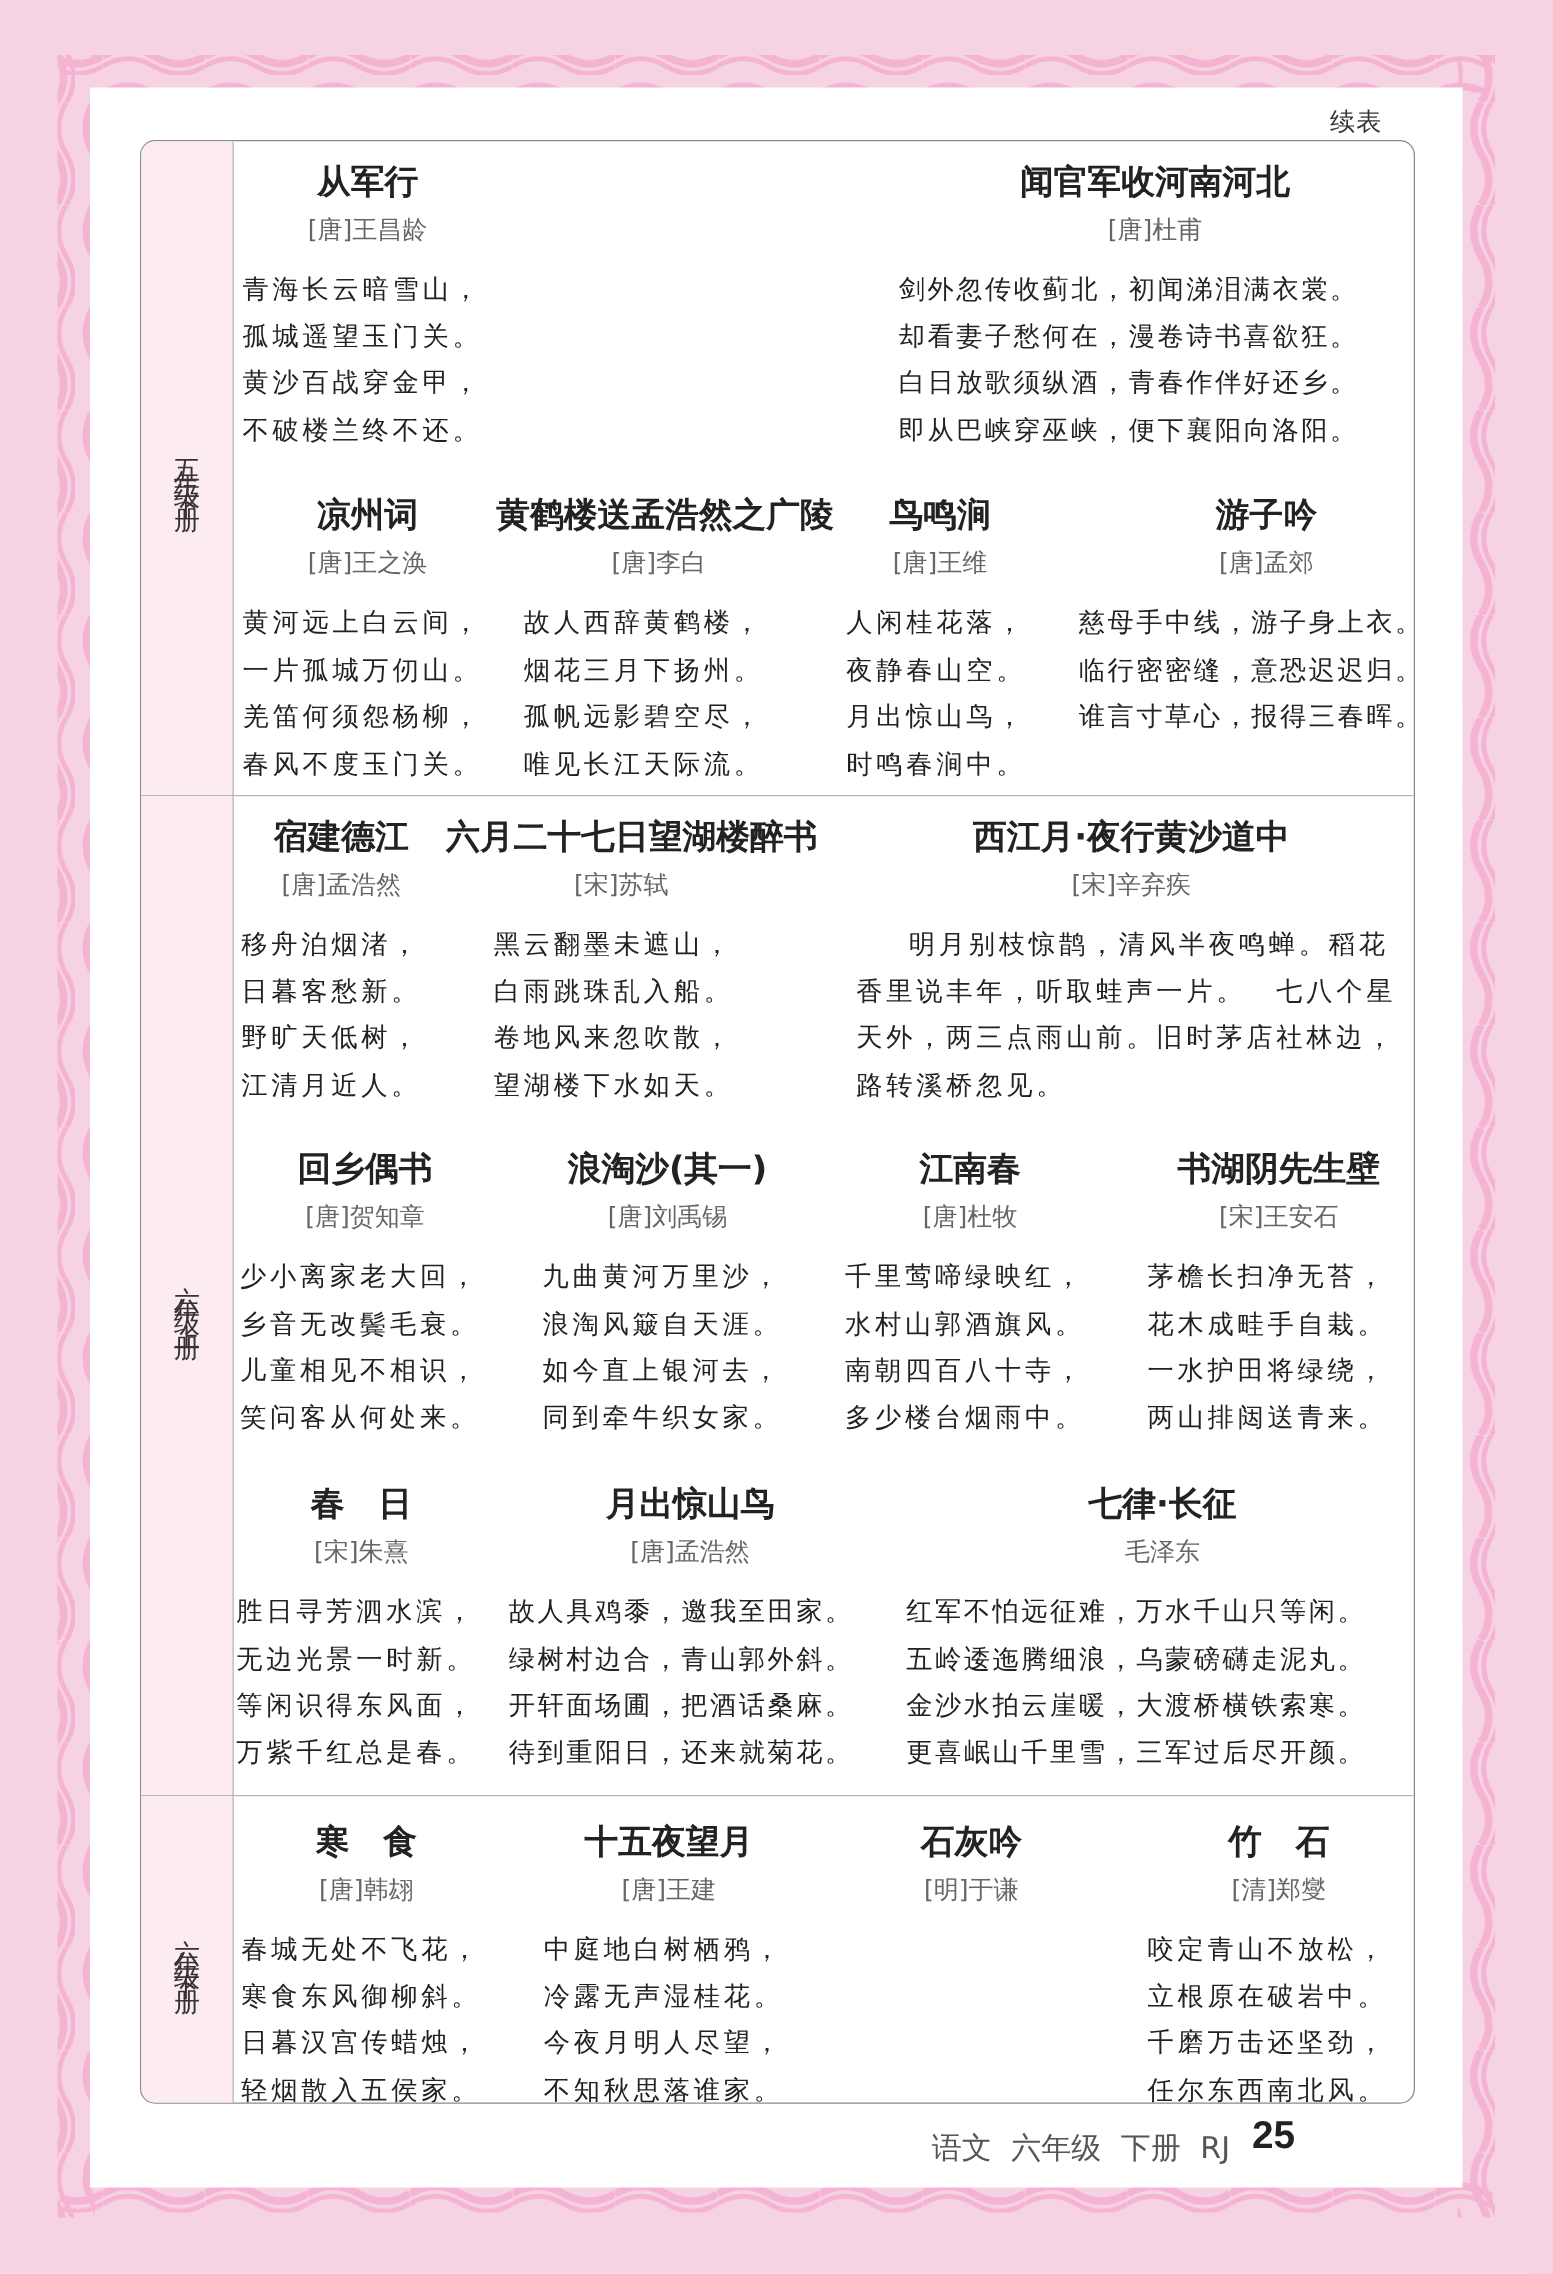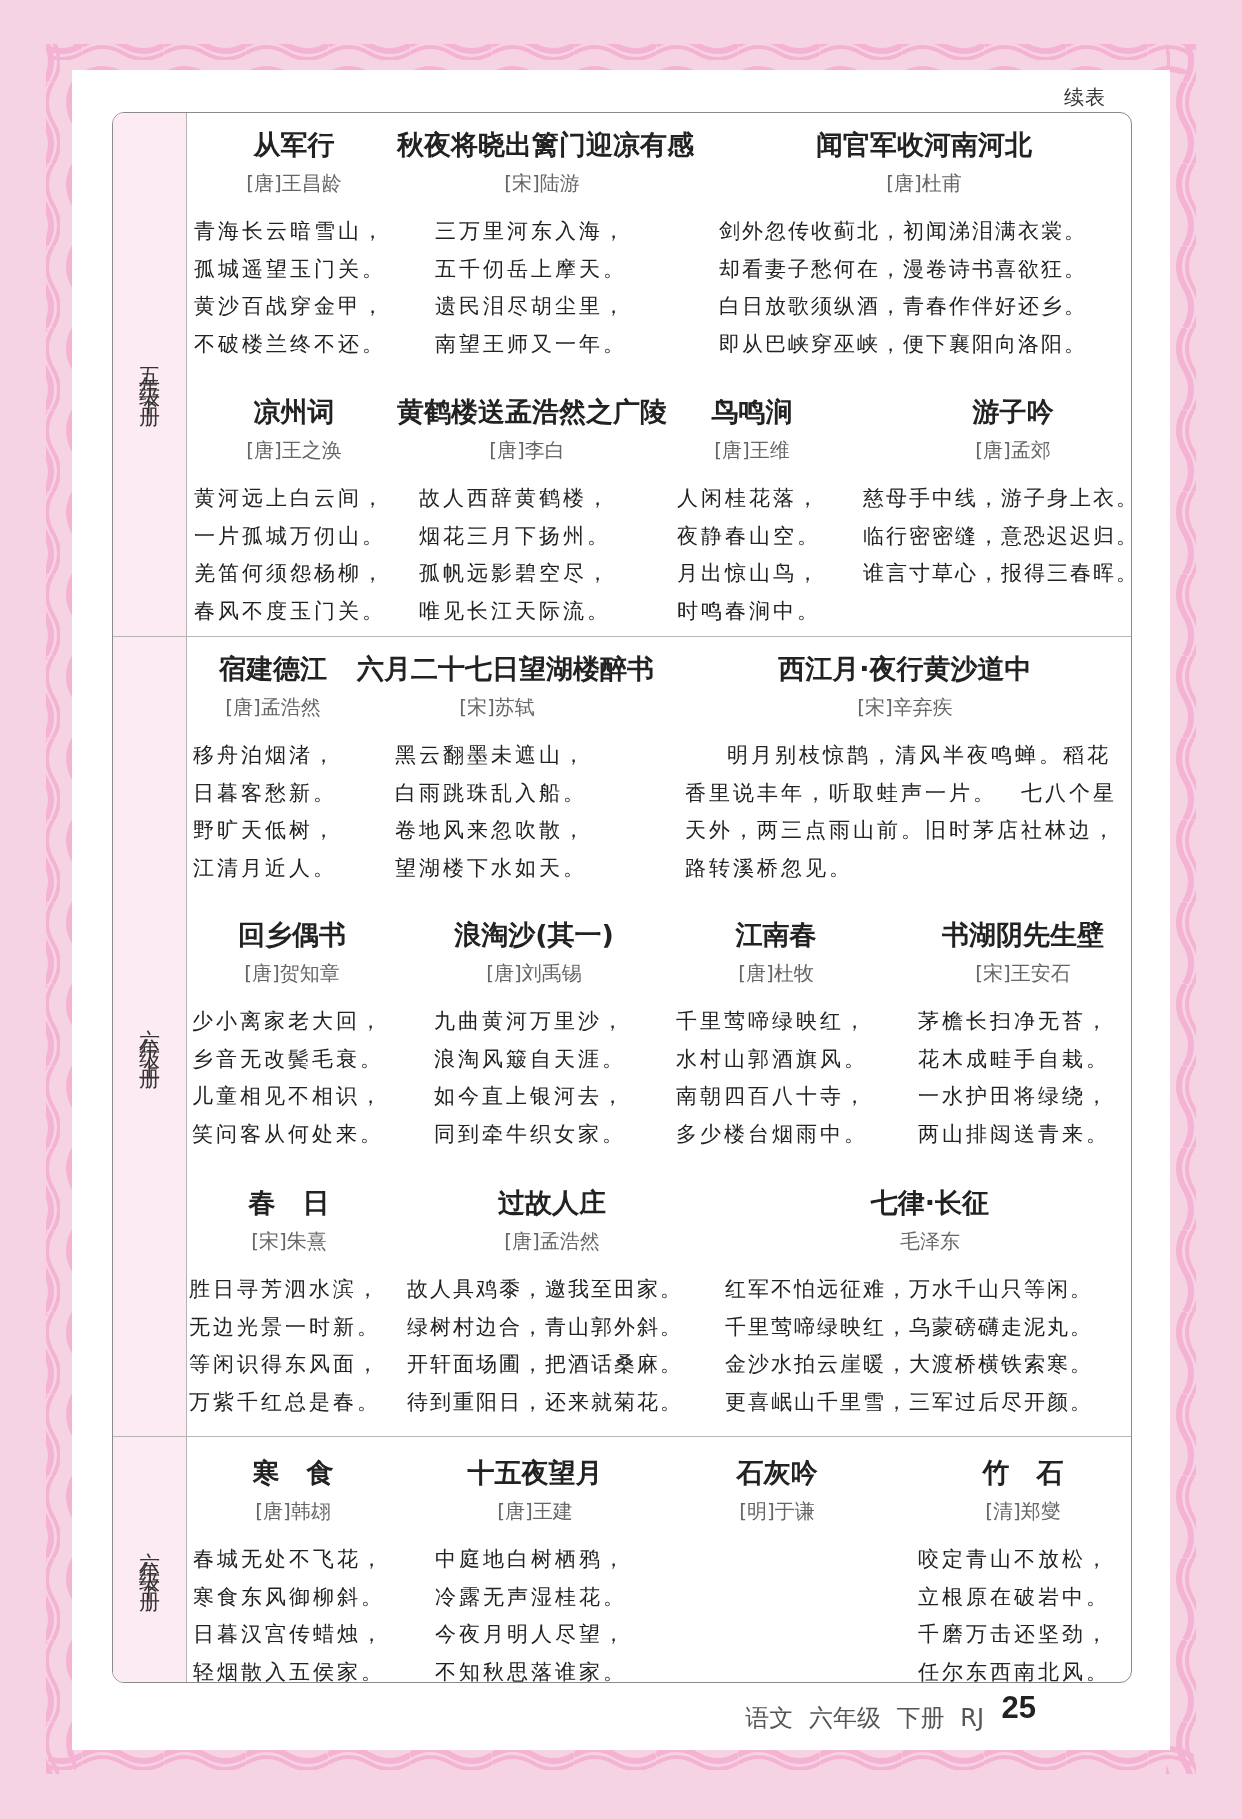--- a/index.html
+++ b/index.html
@@ -98,30 +98,20 @@
       <div class="poem" style="left:7px; top:14px; width:200px;">
         <div class="title">从军行</div>
         <div class="author">[唐]王昌龄</div>
         <div class="lines">
           <div class="line">青海长云暗雪山，</div>
           <div class="line">孤城遥望玉门关。</div>
           <div class="line">黄沙百战穿金甲，</div>
           <div class="line">不破楼兰终不还。</div>
         </div>
       </div>
-      <div class="poem" style="left:210px; top:14px; width:290px;">
-        <div class="title">秋夜将晓出篱门迎凉有感</div>
-        <div class="author">[宋]陆游</div>
-        <div class="lines" style="padding-left:38px;">
-          <div class="line">三万里河东入海，</div>
-          <div class="line">五千仞岳上摩天。</div>
-          <div class="line">遗民泪尽胡尘里，</div>
-          <div class="line">南望王师又一年。</div>
-        </div>
-      </div>
       <div class="poem" style="left:532px; top:14px; width:410px;">
         <div class="title">闻官军收河南河北</div>
         <div class="author">[唐]杜甫</div>
         <div class="lines">
           <div class="line" style="letter-spacing:2px;">剑外忽传收蓟北，初闻涕泪满衣裳。</div>
           <div class="line" style="letter-spacing:2px;">却看妻子愁何在，漫卷诗书喜欲狂。</div>
           <div class="line" style="letter-spacing:2px;">白日放歌须纵酒，青春作伴好还乡。</div>
           <div class="line" style="letter-spacing:2px;">即从巴峡穿巫峡，便下襄阳向洛阳。</div>
         </div>
       </div>
@@ -247,35 +237,35 @@
         <div class="title">春　日</div>
         <div class="author">[宋]朱熹</div>
         <div class="lines">
           <div class="line">胜日寻芳泗水滨，</div>
           <div class="line">无边光景一时新。</div>
           <div class="line">等闲识得东风面，</div>
           <div class="line">万紫千红总是春。</div>
         </div>
       </div>
       <div class="poem" style="left:220px; top:548px; width:290px;">
-        <div class="title">过故人庄</div>
+        <div class="title">月出惊山鸟</div>
         <div class="author">[唐]孟浩然</div>
         <div class="lines">
           <div class="line" style="letter-spacing:2px;">故人具鸡黍，邀我至田家。</div>
           <div class="line" style="letter-spacing:2px;">绿树村边合，青山郭外斜。</div>
           <div class="line" style="letter-spacing:2px;">开轩面场圃，把酒话桑麻。</div>
           <div class="line" style="letter-spacing:2px;">待到重阳日，还来就菊花。</div>
         </div>
       </div>
       <div class="poem" style="left:538px; top:548px; width:410px;">
         <div class="title">七律·长征</div>
         <div class="author">毛泽东</div>
         <div class="lines">
           <div class="line" style="letter-spacing:2px;">红军不怕远征难，万水千山只等闲。</div>
-          <div class="line" style="letter-spacing:2px;">千里莺啼绿映红，乌蒙磅礴走泥丸。</div>
+          <div class="line" style="letter-spacing:2px;">五岭逶迤腾细浪，乌蒙磅礴走泥丸。</div>
           <div class="line" style="letter-spacing:2px;">金沙水拍云崖暖，大渡桥横铁索寒。</div>
           <div class="line" style="letter-spacing:2px;">更喜岷山千里雪，三军过后尽开颜。</div>
         </div>
       </div>
     </div>
   </div>
 
   <div class="section" style="top:1323px; height:246px;">
     <div class="side">
       <div class="side-label">六年级下册</div>

